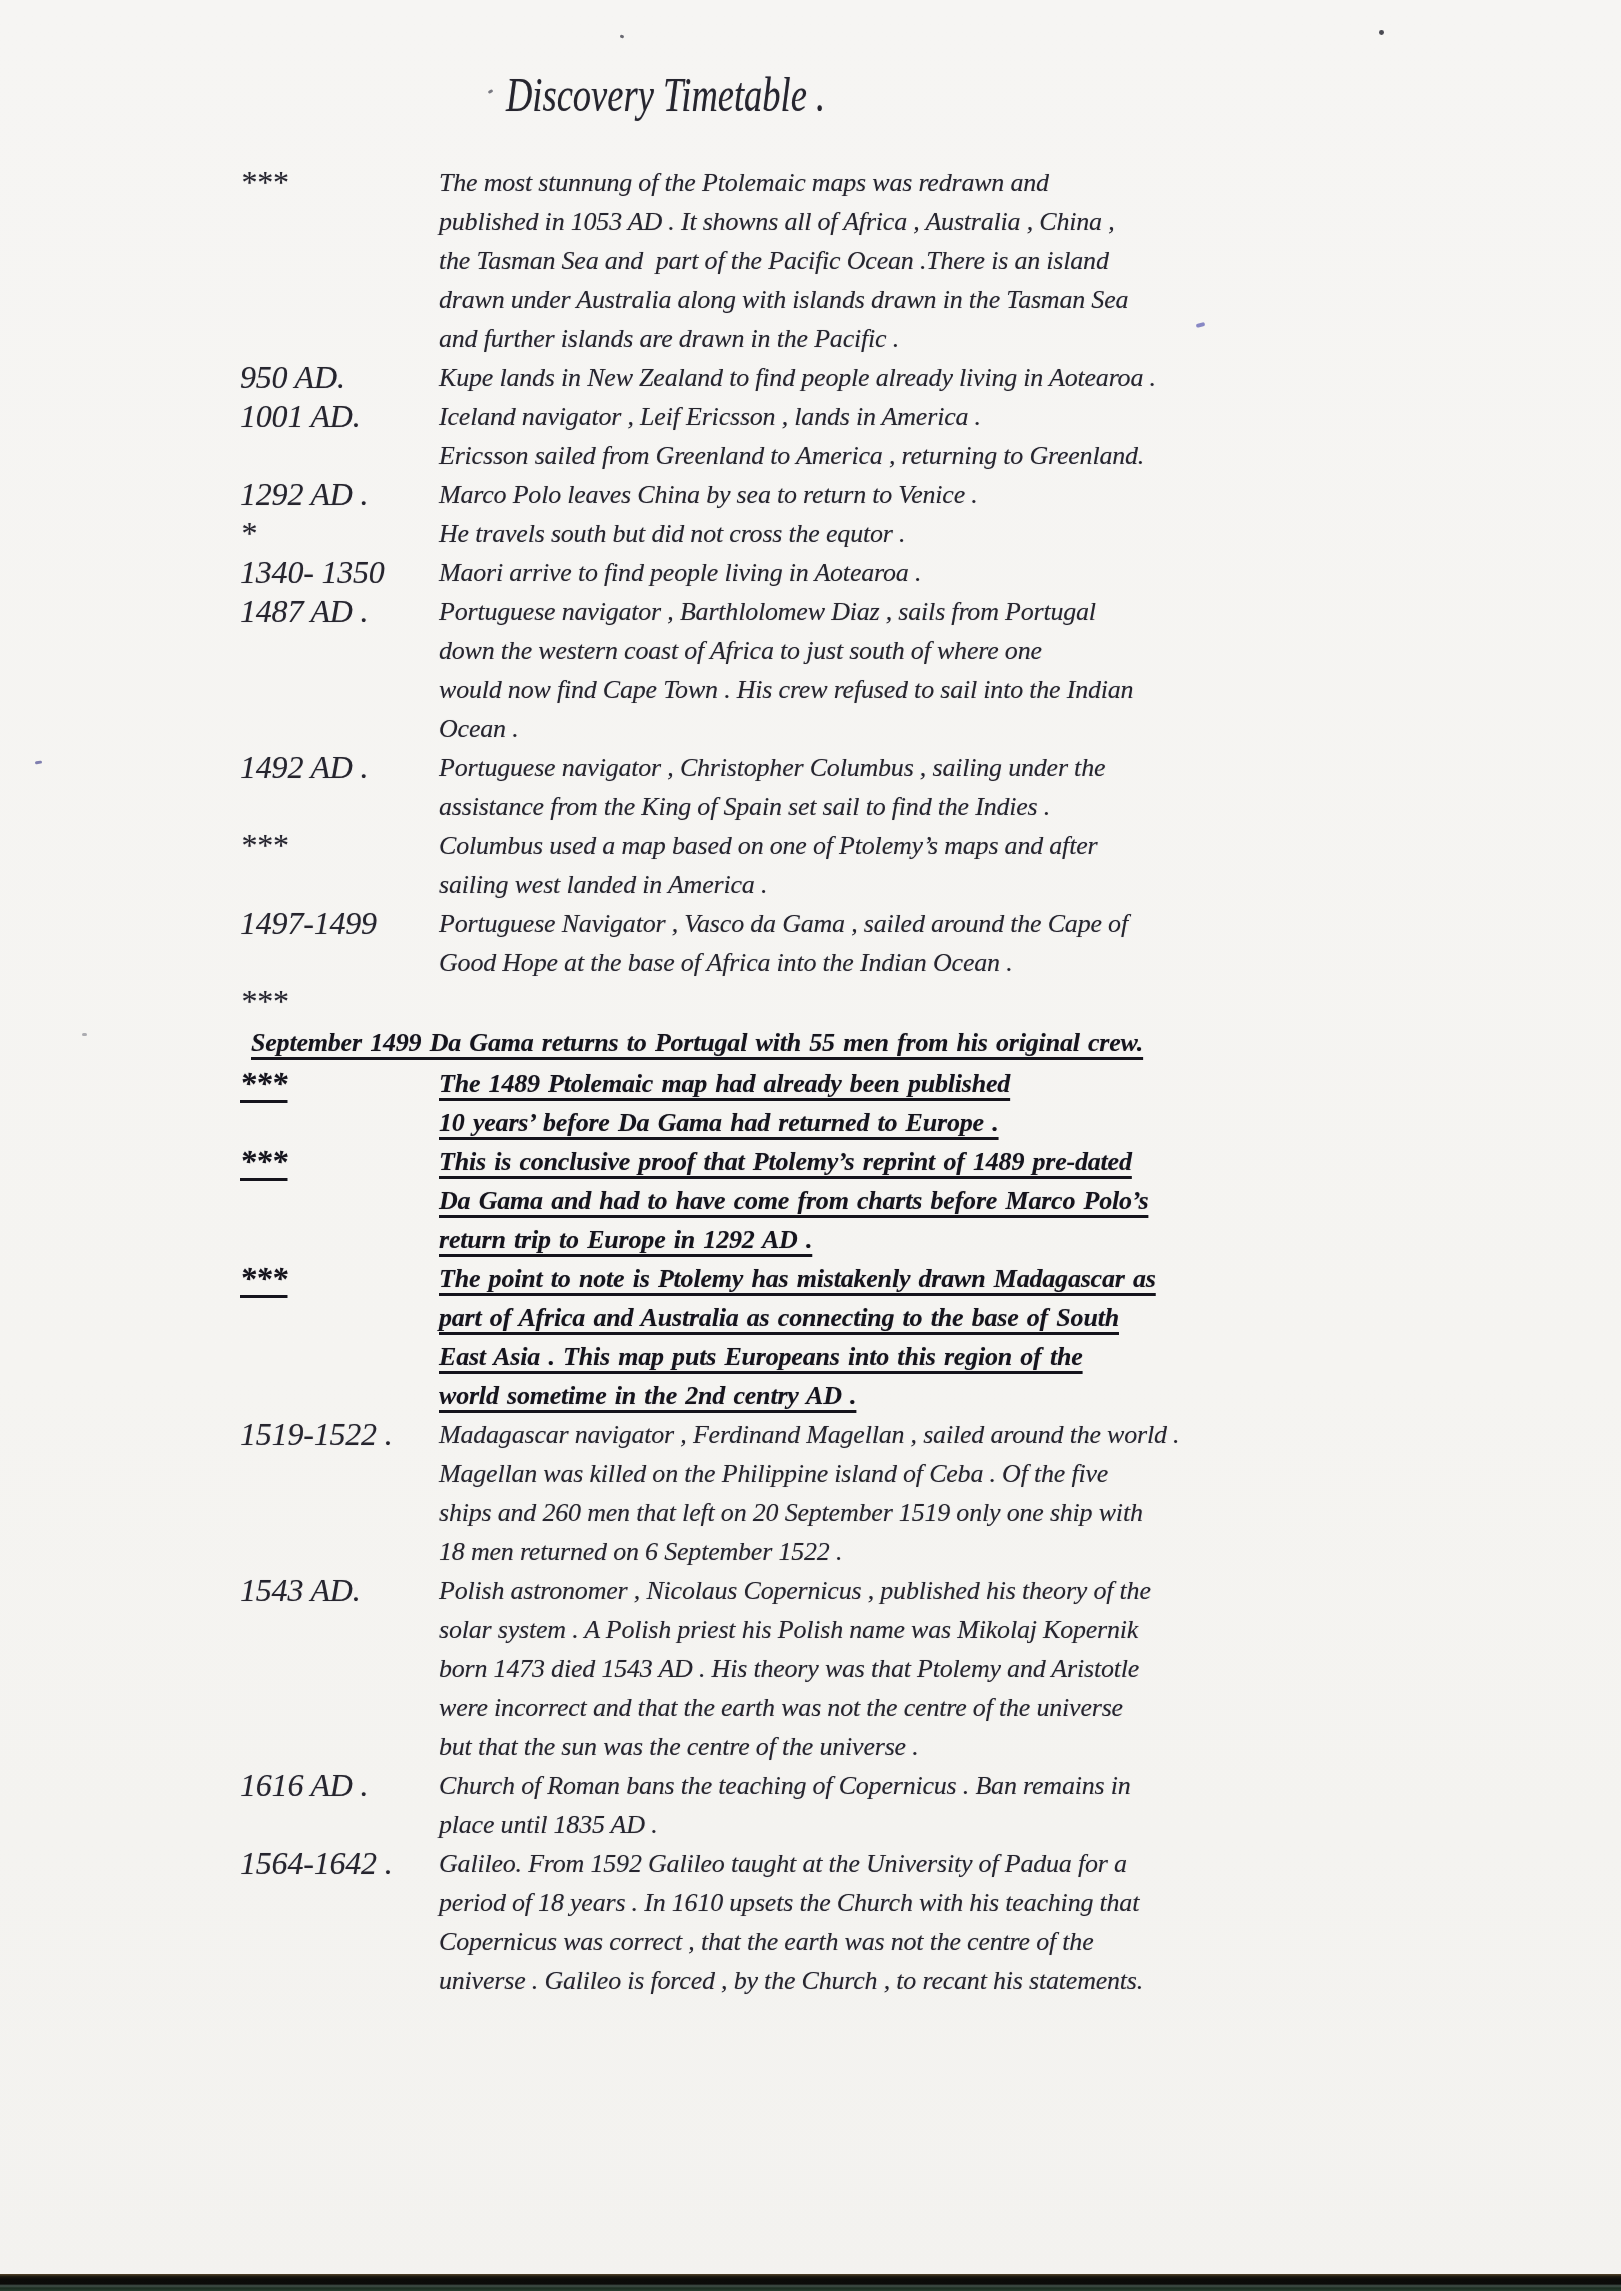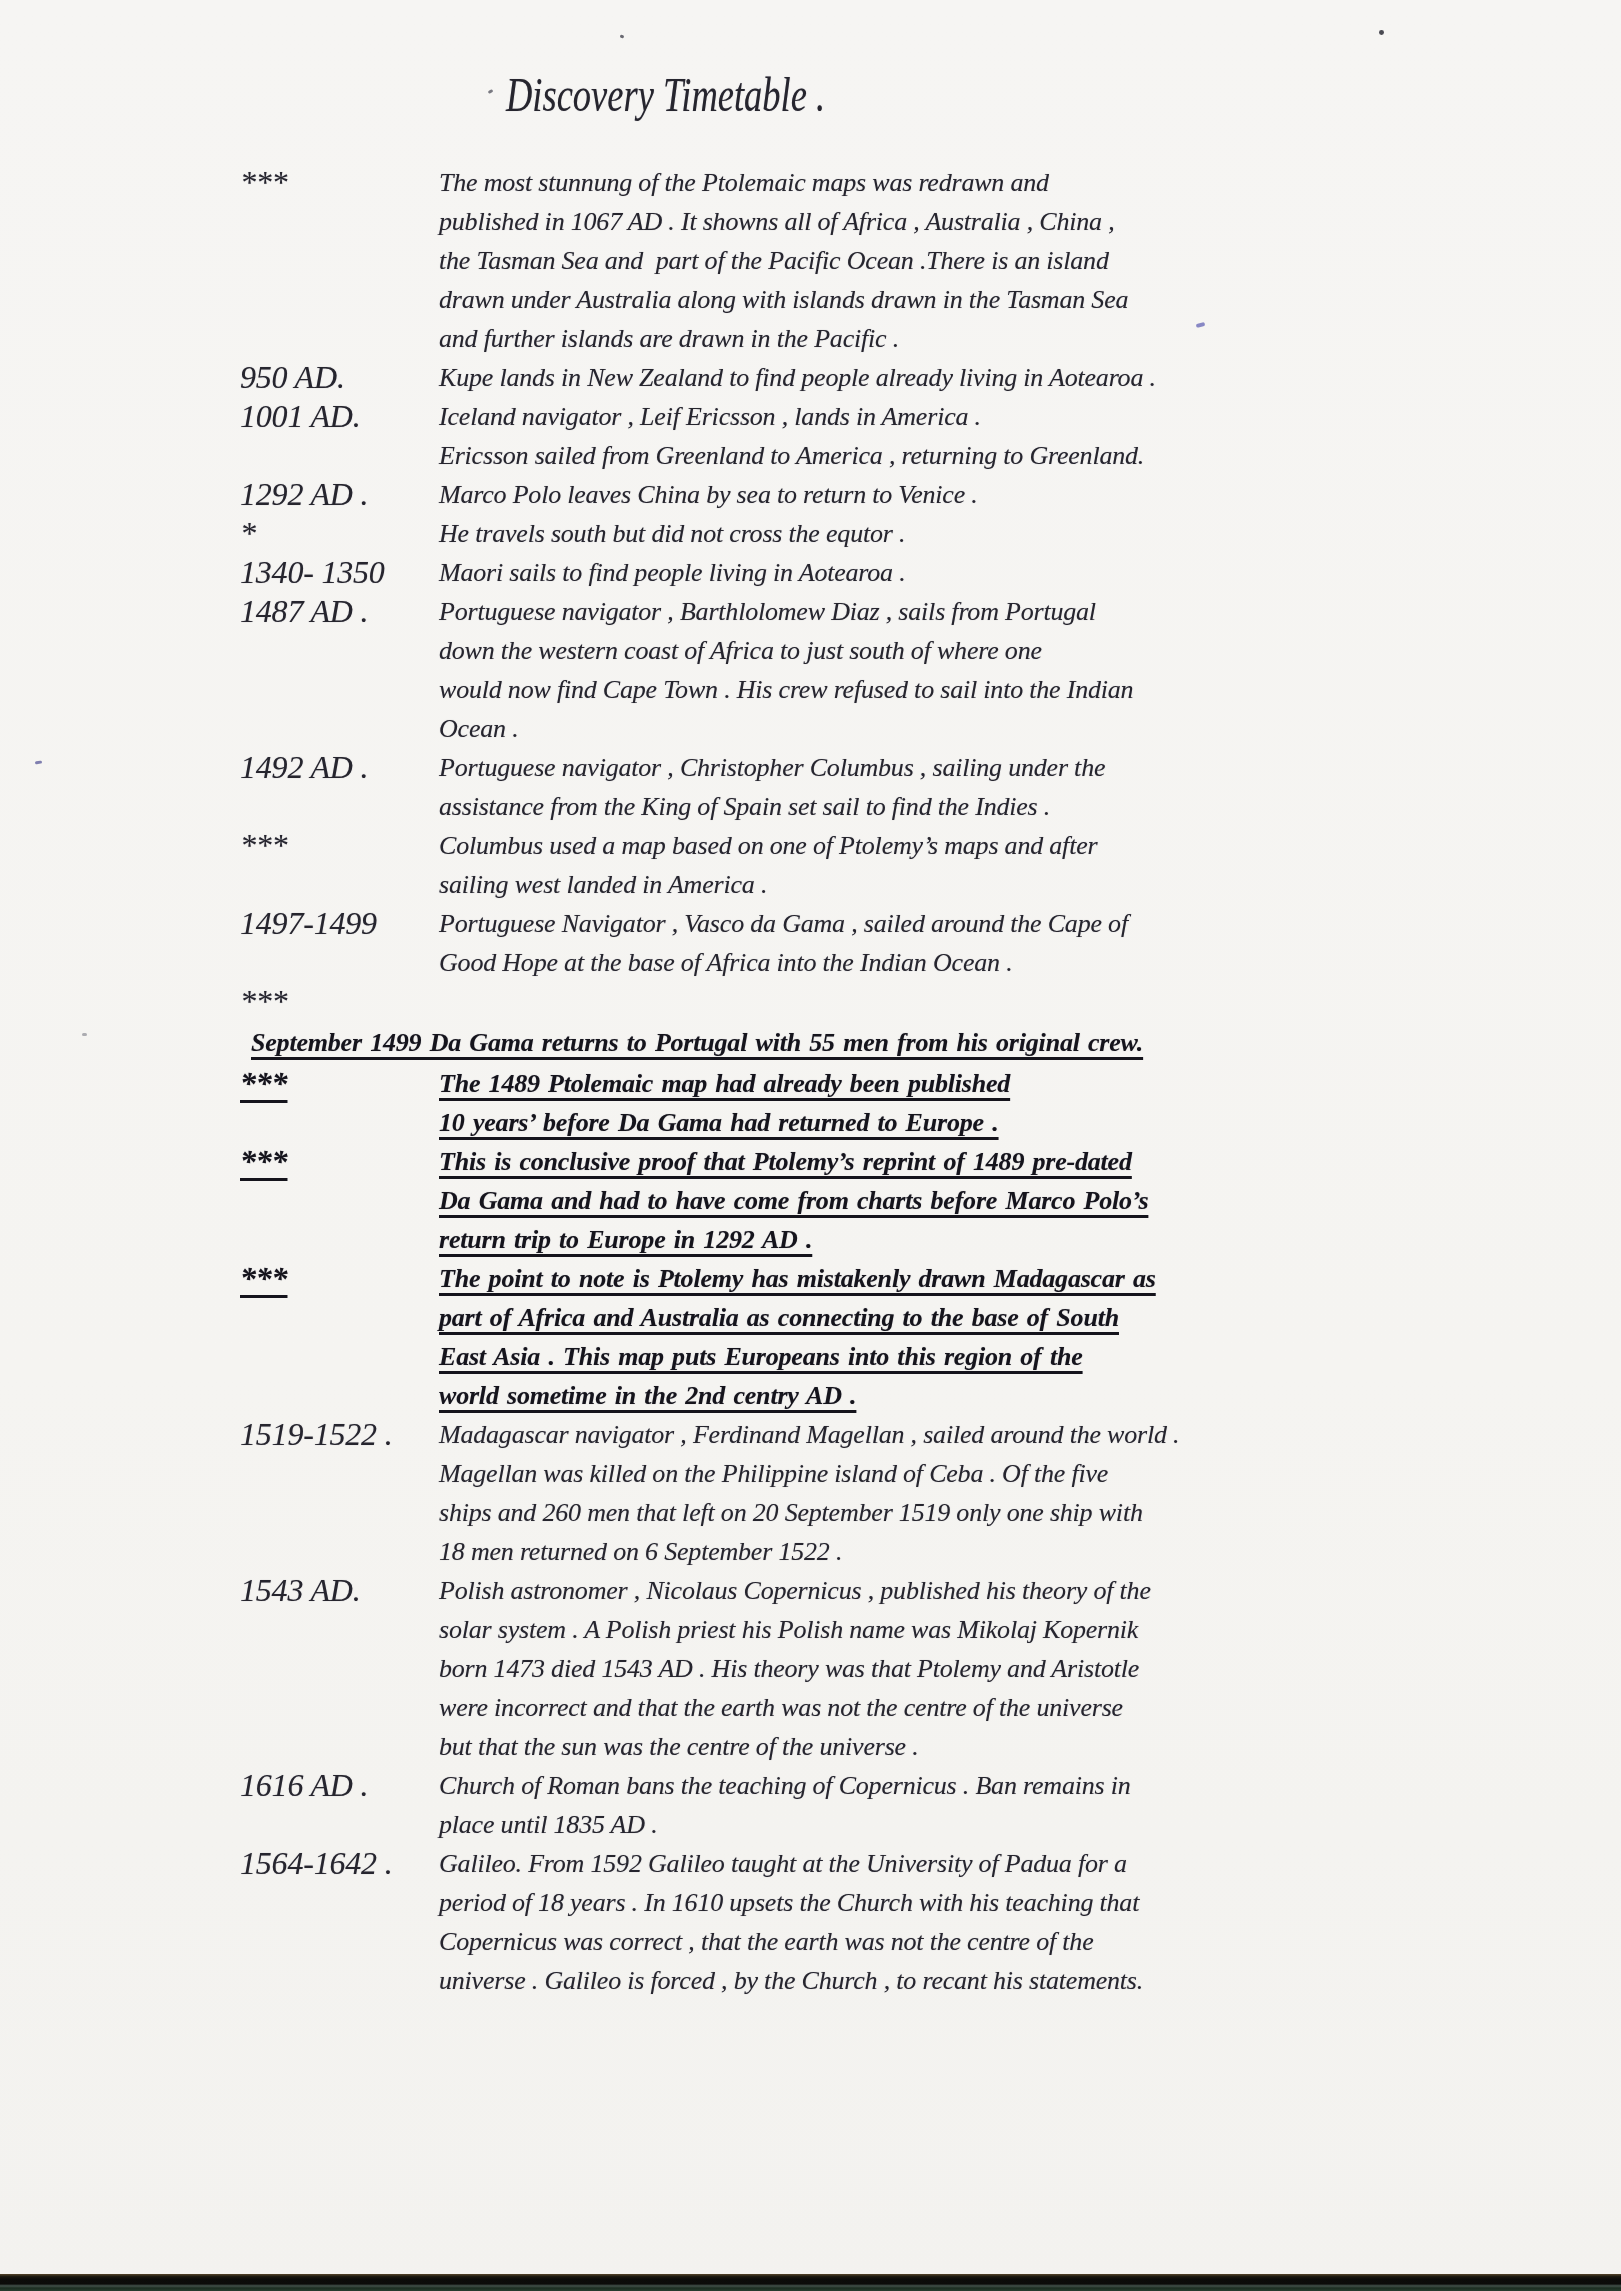--- a/index.html
+++ b/index.html
@@ -72,21 +72,21 @@
 
 <div class="page">
 
   <div class="title">Discovery Timetable .</div>
 
   <div class="timeline">
       <div class="entry">
     <div class="date">***</div>
     <div class="lines">
           <div class="line">The most stunnung of the Ptolemaic maps was redrawn and</div>
-          <div class="line">published in 1067 AD . It showns all of Africa , Australia , China ,</div>
+          <div class="line">published in 1053 AD . It showns all of Africa , Australia , China ,</div>
           <div class="line">the Tasman Sea and  part of the Pacific Ocean .There is an island</div>
           <div class="line">drawn under Australia along with islands drawn in the Tasman Sea</div>
           <div class="line">and further islands are drawn in the Pacific .</div>
         </div>
   </div>
       <div class="entry">
     <div class="date">950 AD.</div>
     <div class="lines">
           <div class="line">Kupe lands in New Zealand to find people already living in Aotearoa .</div>
         </div>
@@ -106,21 +106,21 @@
   </div>
       <div class="entry">
     <div class="date">*</div>
     <div class="lines">
           <div class="line">He travels south but did not cross the equtor .</div>
         </div>
   </div>
       <div class="entry">
     <div class="date">1340- 1350</div>
     <div class="lines">
-          <div class="line">Maori sails to find people living in Aotearoa .</div>
+          <div class="line">Maori arrive to find people living in Aotearoa .</div>
         </div>
   </div>
       <div class="entry">
     <div class="date">1487 AD .</div>
     <div class="lines">
           <div class="line">Portuguese navigator , Barthlolomew Diaz , sails from Portugal</div>
           <div class="line">down the western coast of Africa to just south of where one</div>
           <div class="line">would now find Cape Town . His crew refused to sail into the Indian</div>
           <div class="line">Ocean .</div>
         </div>

